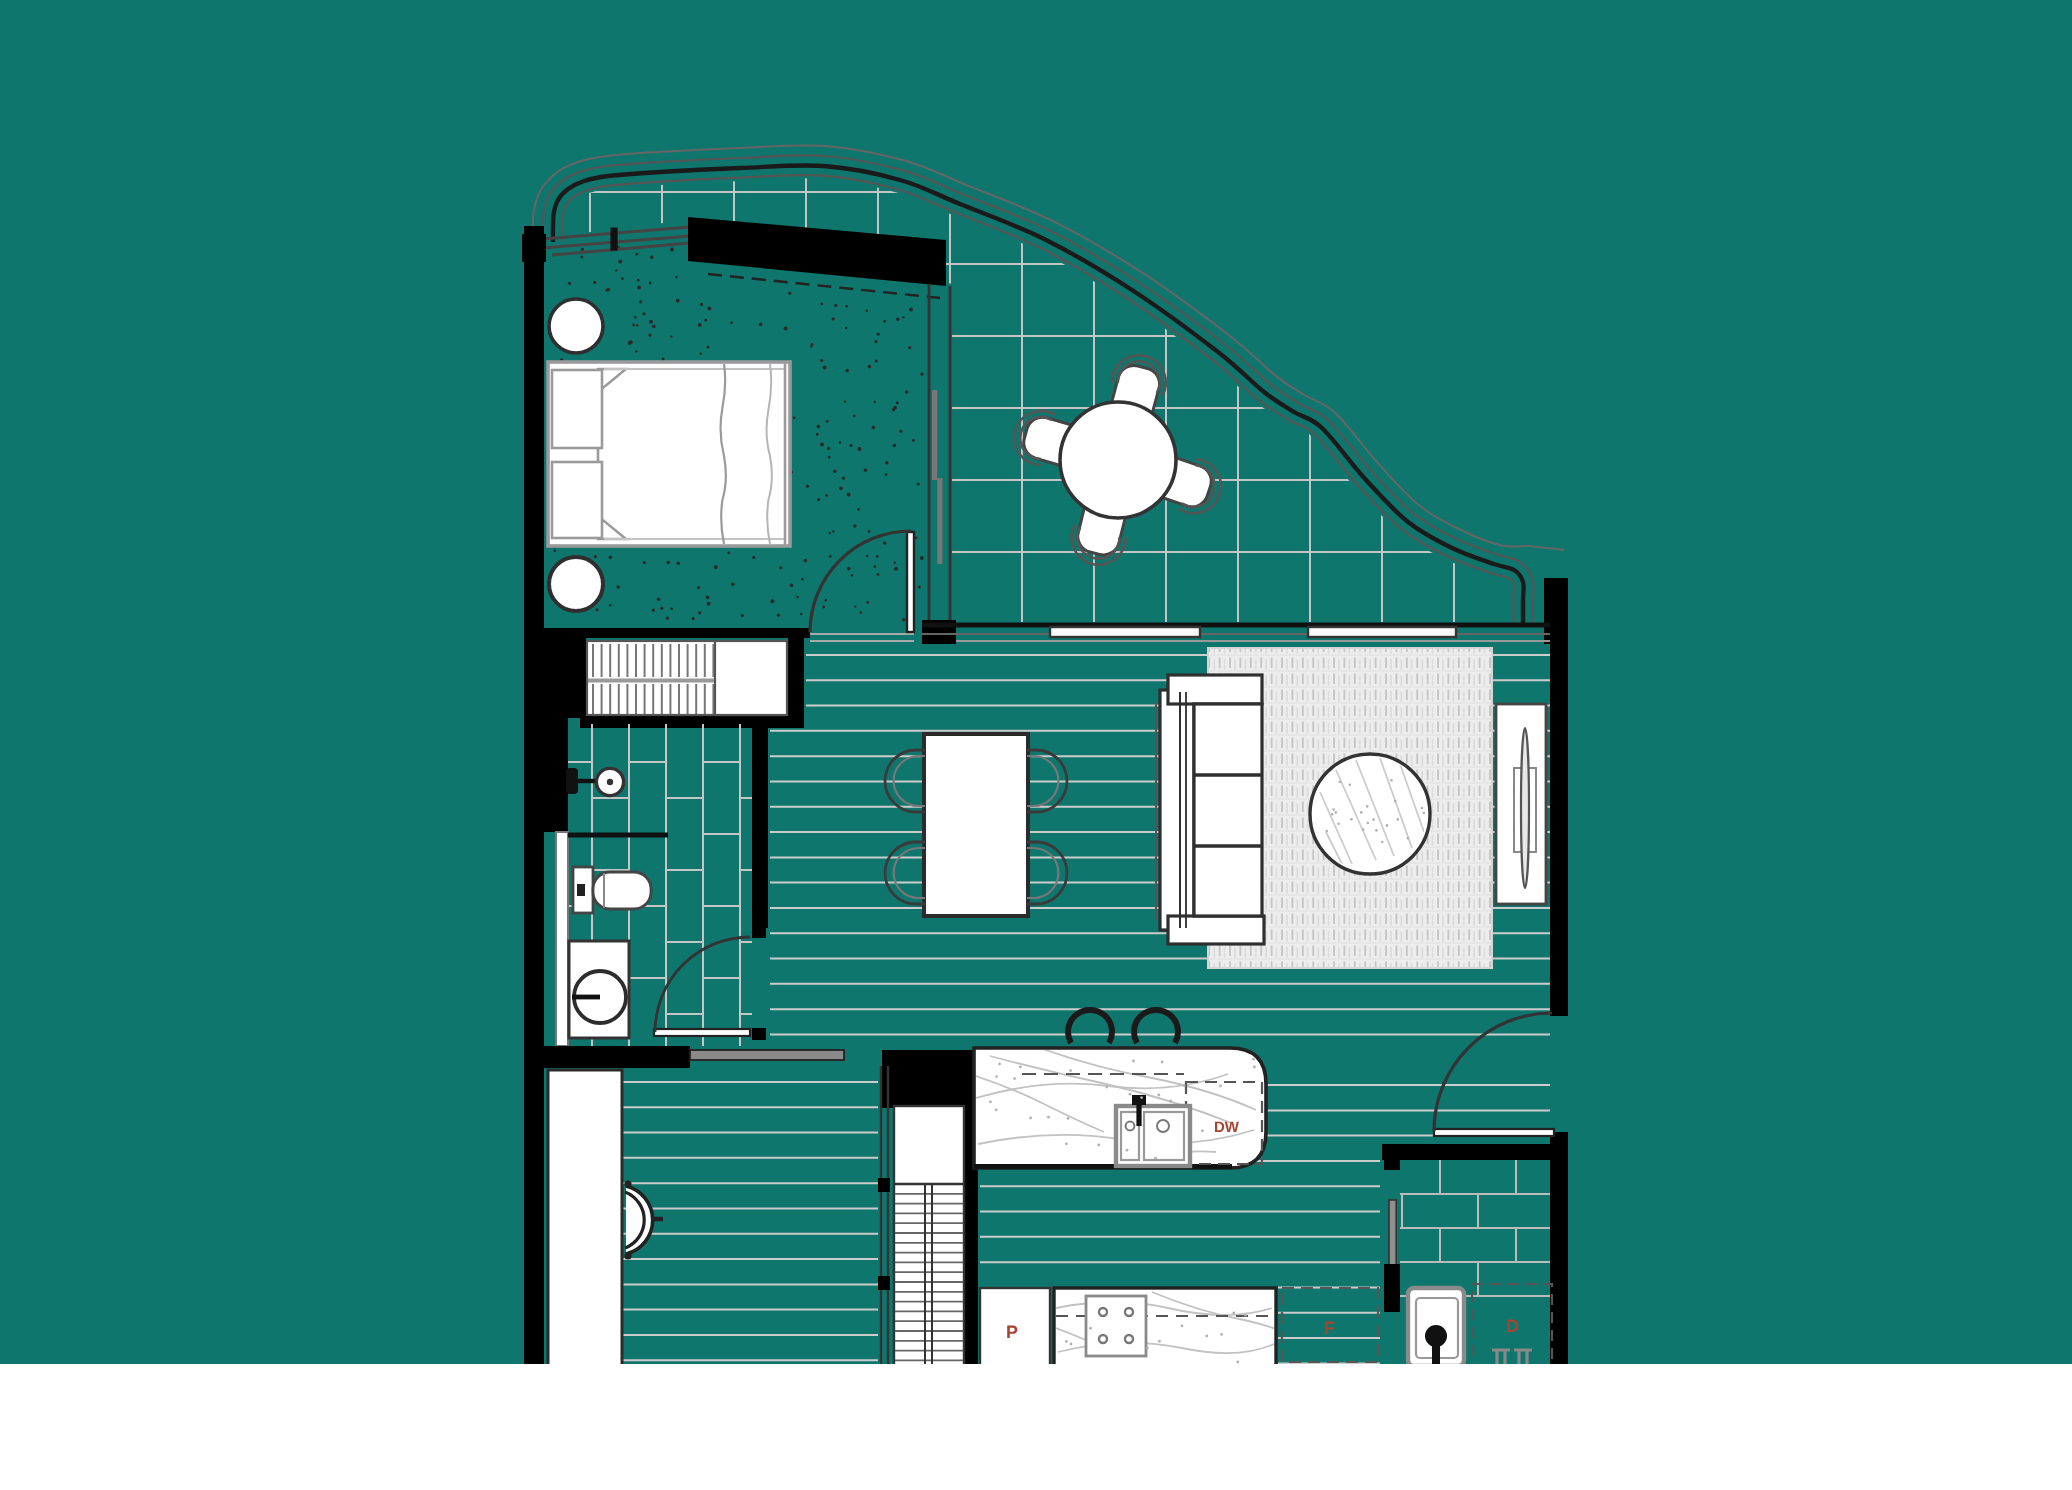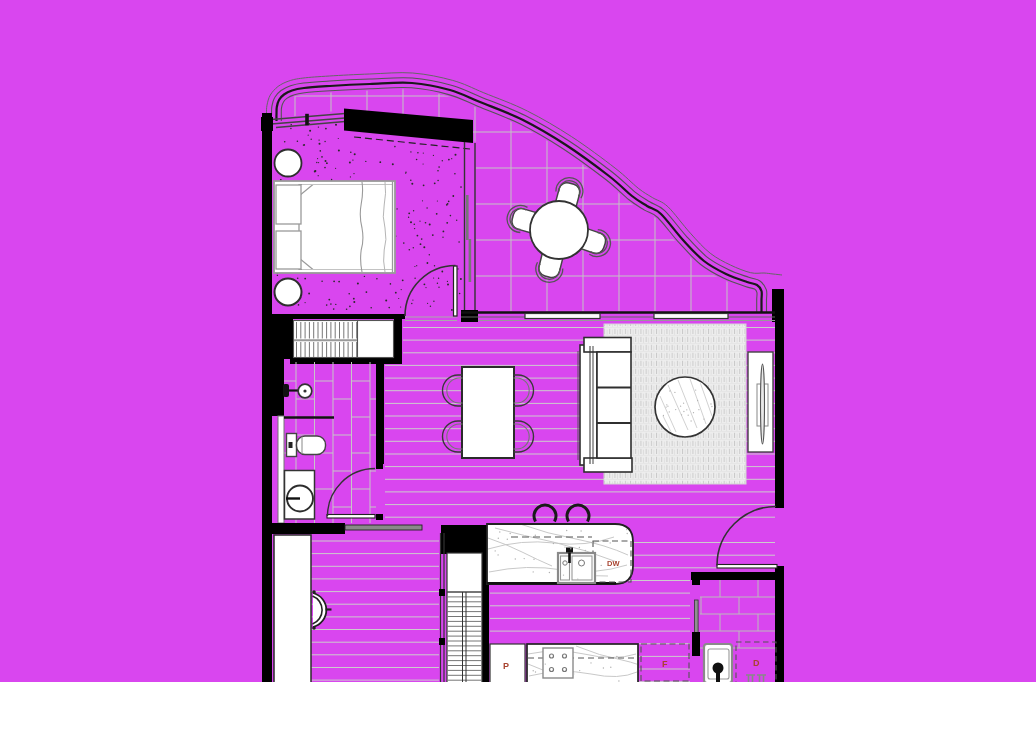--- a/index.html
+++ b/index.html
@@ -1,16 +1,16 @@
 <!DOCTYPE html>
 <html><head>
 <meta charset="utf-8">
 <style>
 html,body{margin:0;padding:0;background:#fff;font-family:"Liberation Sans",sans-serif;}
-.wrap{width:1036px;height:682px;position:relative;background:#d946ef;}
+.wrap{width:1036px;height:682px;position:relative;background:#0f766e;}
 text{font-family:"Liberation Sans",sans-serif;font-weight:bold;}
 </style>
 </head>
 <body>
 <div class="wrap">
 <svg width="1036" height="745" viewBox="0 0 1036 745">
 <defs>
 <clipPath id="balc">
           <path d="M283.0,121.0 C283.0,119.9 283.0,116.3 283.0,114.1 C283.0,112.0 282.9,110.0 283.2,108.1 C283.5,106.3 283.9,104.6 284.6,103.2 C285.4,101.8 286.3,100.8 287.8,99.7 C289.4,98.7 291.2,97.6 294.0,96.7 C296.8,95.8 298.7,95.2 304.8,94.5 C310.8,93.8 319.5,93.1 330.4,92.5 C341.3,91.8 356.7,91.0 370.2,90.5 C383.8,90.0 398.5,88.5 411.5,89.5 C424.5,90.4 437.2,93.2 448.3,96.3 C459.3,99.3 465.6,103.1 477.5,108.0 C489.5,112.9 505.9,118.7 520.1,125.8 C534.2,132.9 548.3,141.2 562.5,150.4 C576.6,159.7 594.1,172.7 605.0,181.1 C615.9,189.6 621.5,196.0 628.0,201.1 C634.4,206.2 638.8,208.6 643.6,211.5 C648.3,214.5 650.8,213.2 656.5,218.7 C662.3,224.2 671.0,236.5 678.2,244.4 C685.4,252.3 692.5,260.2 700.0,266.1 C707.5,272.0 715.7,276.2 723.1,279.8 C730.6,283.5 739.8,286.3 744.8,288.1 C749.9,289.9 751.8,289.7 753.6,290.5 C755.3,291.3 755.0,291.3 755.3,292.9 C755.5,294.4 755.0,296.8 755.0,300.0 C755.0,303.2 755.0,310.0 755.0,312.0 L775,311 L476,311 L476,142 L344,110 L263,120 Z"></path>
         </clipPath>

